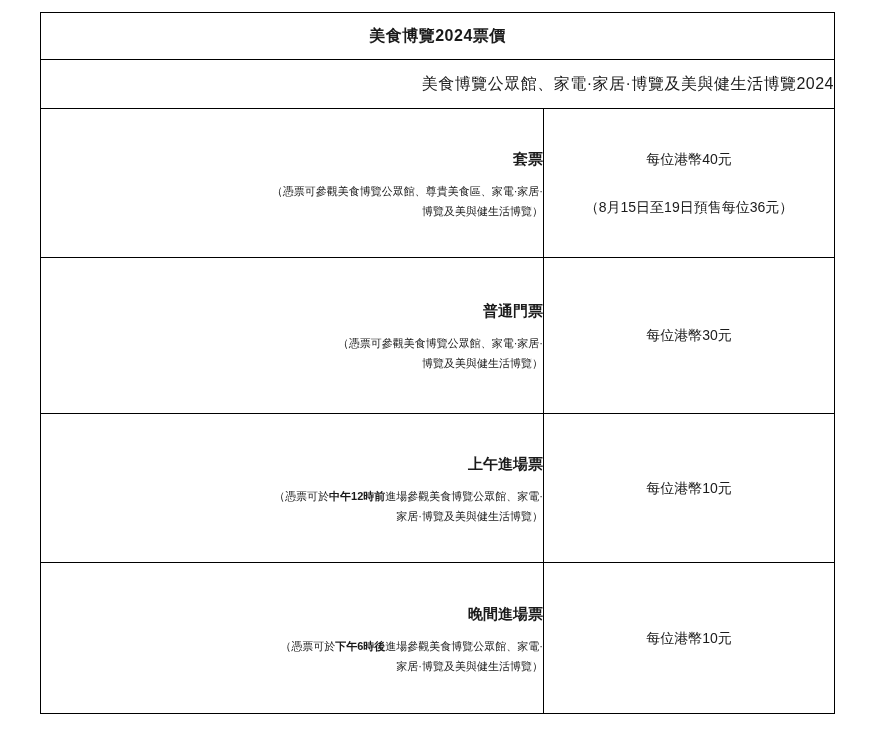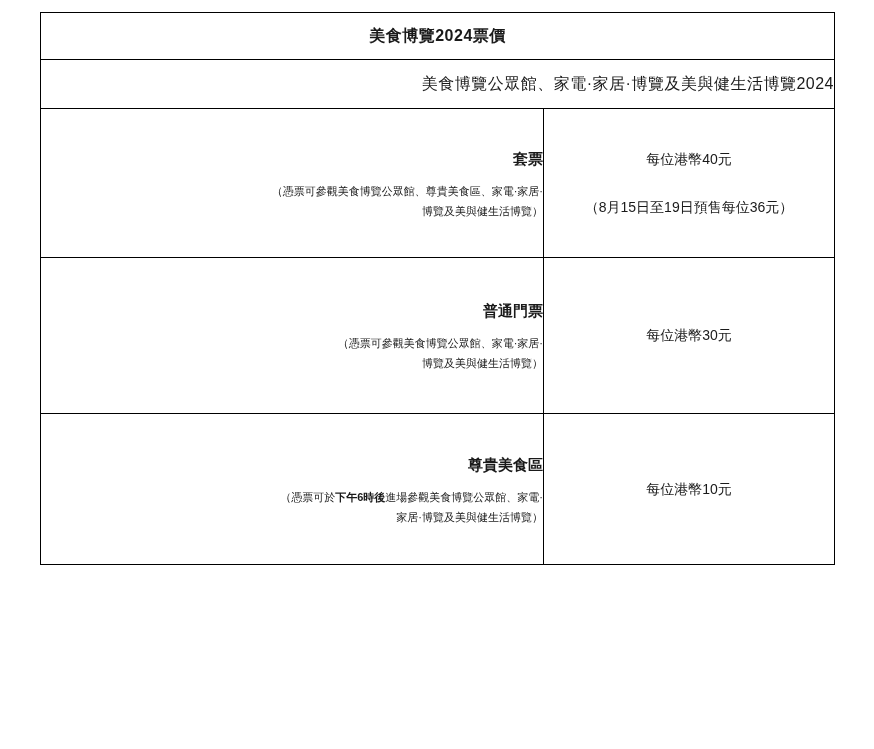--- a/index.html
+++ b/index.html
@@ -113,24 +113,34 @@
         <td class="left-cell">
           <span class="cat">普通門票</span>
           <span class="desc">（憑票可參觀美食博覽公眾館、家電·家居·</span>
           <span class="desc">博覽及美與健生活博覽）</span>
         </td>
         <td class="right-cell">
           <span class="line">每位港幣30元</span>
         </td>
       </tr>
 
+      <tr class="row-morning">
+        <td class="left-cell">
+          <span class="cat">上午進場票</span>
+          <span class="desc">（憑票可於<b class="inl">中午12時前</b>進場參觀美食博覽公眾館、家電·</span>
+          <span class="desc">家居·博覽及美與健生活博覽）</span>
+        </td>
+        <td class="right-cell">
+          <span class="line">每位港幣10元</span>
+        </td>
+      </tr>
 
       <tr class="row-evening">
         <td class="left-cell">
-          <span class="cat">尊貴美食區</span>
+          <span class="cat">晚間進場票</span>
           <span class="desc">（憑票可於<b class="inl">下午6時後</b>進場參觀美食博覽公眾館、家電·</span>
           <span class="desc">家居·博覽及美與健生活博覽）</span>
         </td>
         <td class="right-cell">
           <span class="line">每位港幣10元</span>
         </td>
       </tr>
     </tbody>
   </table>
 </div>

